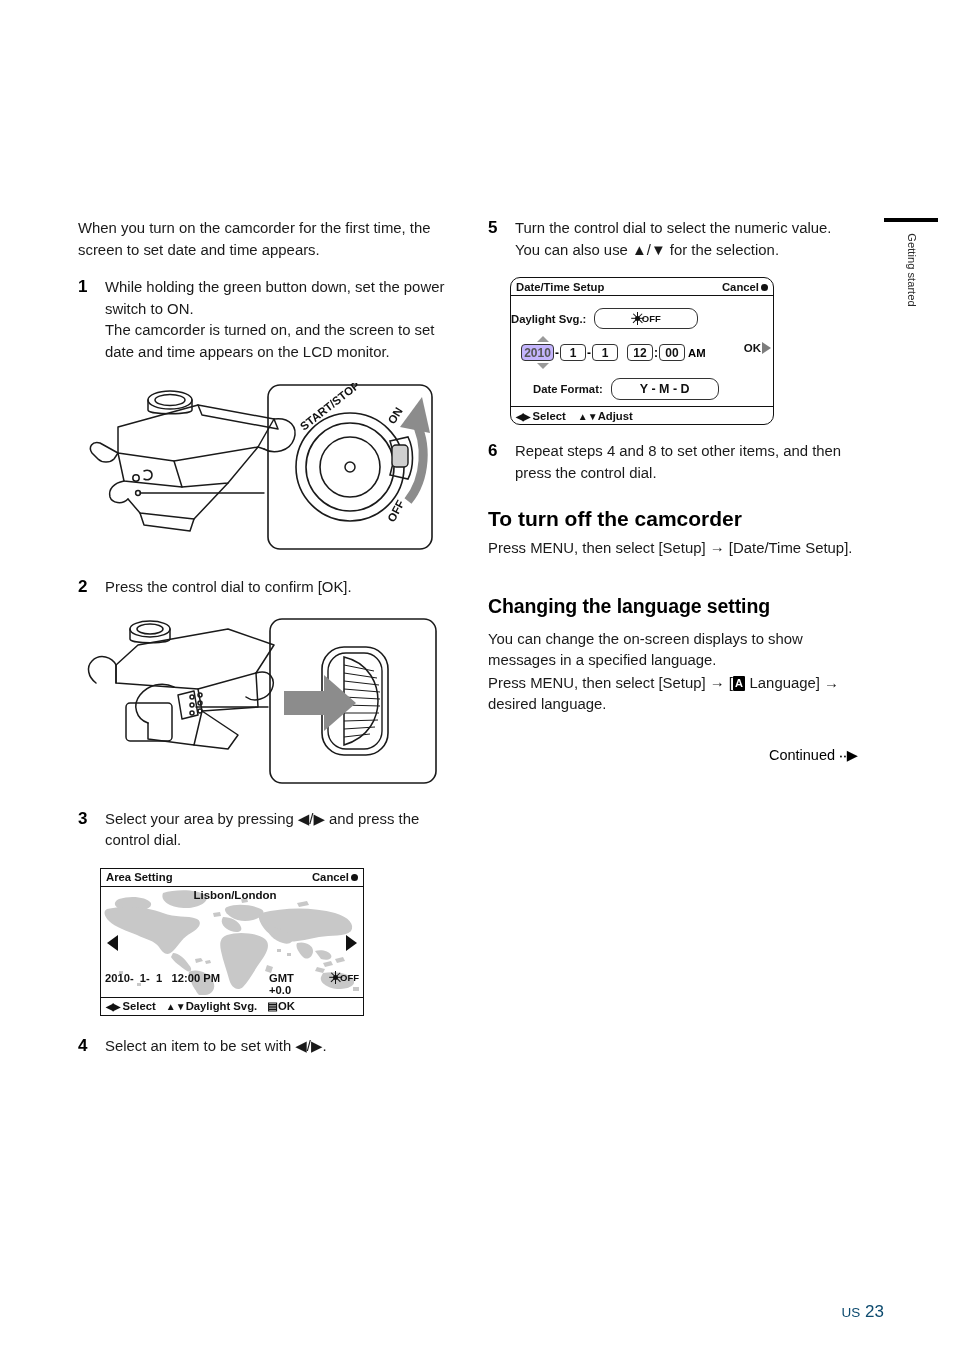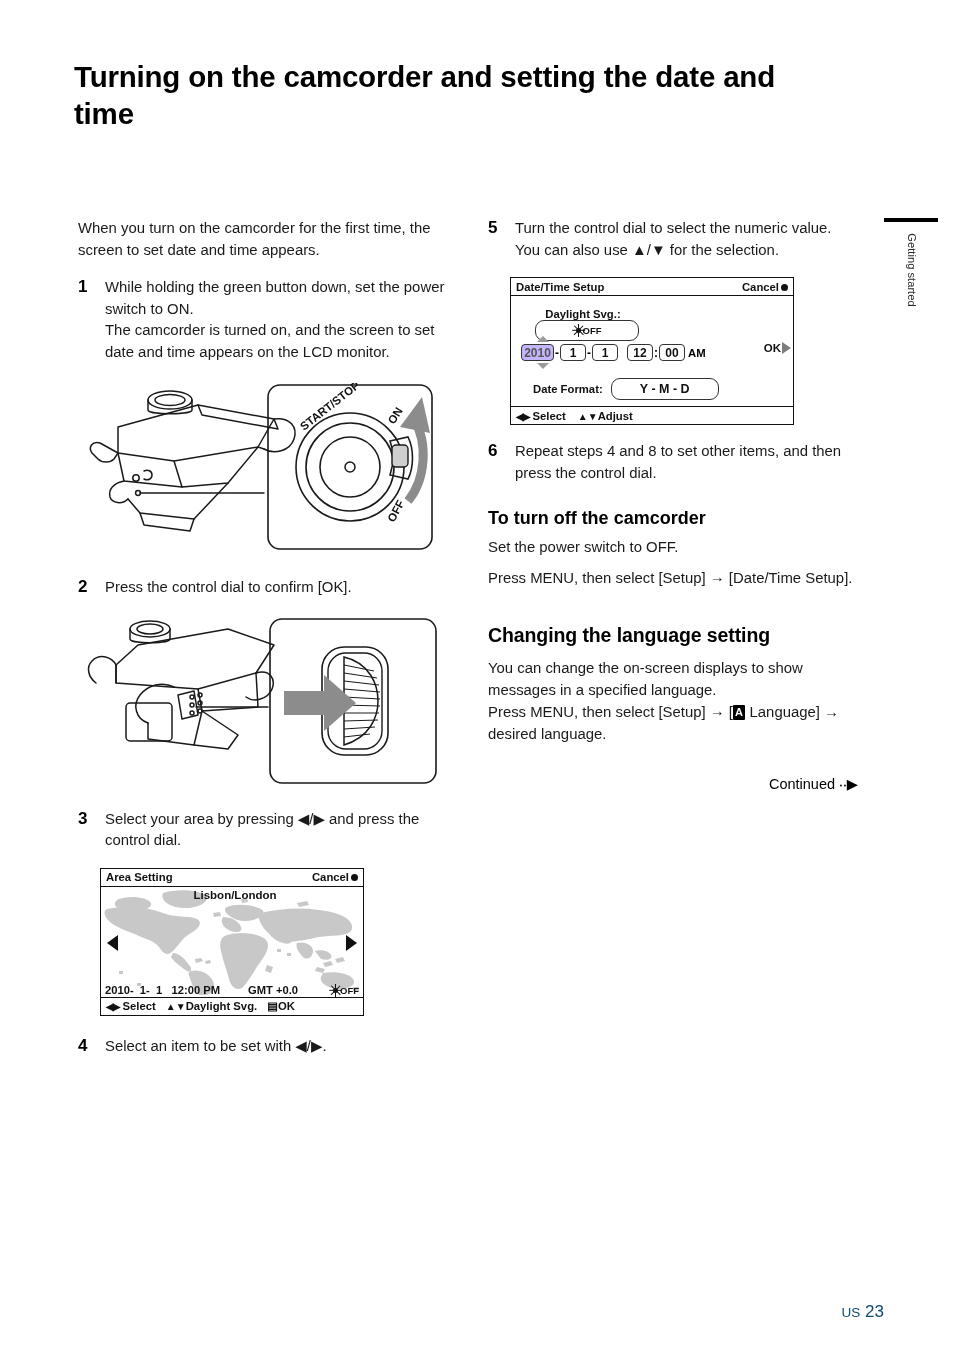--- a/index.html
+++ b/index.html
@@ -33,21 +33,21 @@
 
   
   .col-left  { position: absolute; left: 78px;  top: 218px; width: 372px; }
   .col-right { position: absolute; left: 488px; top: 218px; width: 372px; }
 
   .intro { font-size: 14.9px; line-height: 21.5px; color: #1a1a1a; }
 
   .step { position: relative; padding-left: 27px; font-size: 14.9px; line-height: 21.5px; color: #1a1a1a; }
   .step-num { position: absolute; left: 0; top: -1px; font-size: 17px; font-weight: bold; color: #000; }
 
-  .sub-head { font-size: 18px; font-weight: bold; line-height: 21px; color: #000; }
+  .sub-head { font-size: 21px; font-weight: bold; line-height: 21px; color: #000; }
   .body-text { font-size: 14.9px; line-height: 21.5px; color: #1a1a1a; }
   .section-head { font-size: 19.5px; font-weight: bold; line-height: 25px; color: #000; letter-spacing: -0.1px; }  .mt8  { margin-top: 8px; } .mt16 { margin-top: 16px; }
   .mt20 { margin-top: 20px; } .mt24 { margin-top: 24px; } .mt34 { margin-top: 34px; }
 
   .arrow-r { display:inline-block; vertical-align: 1px; }
 
   
   .lang-icon {
     display: inline-block; background: #000; color: #fff;
     font-size: 11px; font-weight: bold; line-height: 13px;
@@ -88,36 +88,37 @@
     width: 0; height: 0; border-top: 8px solid transparent; border-bottom: 8px solid transparent;
     border-right: 11px solid #111;
   }
   .map-right-tri {
     position: absolute; right: 6px; top: 48px; z-index: 4;
     width: 0; height: 0; border-top: 8px solid transparent; border-bottom: 8px solid transparent;
     border-left: 11px solid #111;
   }
   .map-info {
     position: absolute; left: 0; right: 0; bottom: 1px; z-index: 4;
-    display: flex; align-items: flex-end; font-size: 11.2px; font-weight: bold; color: #111;
+    display: flex; align-items: flex-start; font-size: 11.2px; font-weight: bold; color: #111;
     padding: 0 4px;
+    gap: 21px;
   }
   .map-date { white-space: pre; }
   .map-gmt { margin-left: 28px; }
   .map-dst { margin-left: auto; display: flex; align-items: flex-end; }
   .sun-mini { position: relative; width: 11px; height: 11px; margin-right: -1px; }
   .sun-mini::before {
     content:''; position:absolute; left:3px; top:3px; width:5px; height:5px;
     background:#111; border-radius:50%;
   }
   .sun-ray { position:absolute; left:5px; top:-1px; width:1.4px; height:13px; background:#111; }
   .dst-off { font-size: 9.5px; font-weight: bold; }
 
   
-  .dt-screen { width: 284px; height: 148px; }
+  .dt-screen { width: 264px; height: 148px; border-radius: 10px; }
   .dt-body { position: relative; height: 110px; padding: 0; }
   .dt-row { position: absolute; display: flex; align-items: center; }
   .dt-label { font-size: 11.3px; font-weight: bold; color: #111; }
   .dt-field {
     border: 1.4px solid #333; border-radius: 9px; background: #fff;
     font-size: 11.5px; font-weight: bold; color: #111;
     display: flex; align-items: center; justify-content: center;
   }
   .dt-box {
     border: 1.4px solid #333; border-radius: 4px; background: #fff;
@@ -149,21 +150,20 @@
     position: absolute; right: 70px; bottom: 30px;
     font-size: 17px; color: #0c4a6e;
   }
   .page-num .us { font-size: 13.5px; }
 </style>
 </head>
 <body>
 
 <div class="page">
 
-  <h1 class="page-title">Turning on the camcorder and setting the date and time</h1>
 
   <div class="side-tab">
     <div class="side-tab-rule"></div>
     <div class="side-tab-label">Getting started</div>
   </div>
 
   <div class="col-left">
 
     <p class="intro">When you turn on the camcorder for the first time, the screen to set date and time appears.</p>
 
@@ -383,21 +383,21 @@
     </div>
 
     <div class="lcd dt-screen mt16" style="margin-left:22px">
       <div class="lcd-bar">
         <span>Date/Time Setup</span>
         <span><span>Cancel</span><span class="dot"></span></span>
       </div>
 
       <div class="dt-body">
 
-        <div class="dt-row" style="left:16px; top:12px;flex-direction:column;">
+        <div class="dt-row" style="left:0; top:12px;">
           <span class="dt-label">Daylight Svg.:</span>
           <span class="dt-field" style="width:104px;height:21px;margin-left:8px">
             <span class="sun-box">
               <span class="sun-mini">
                 <span class="sun-ray" style="transform:rotate(0deg)"></span>
                 <span class="sun-ray" style="transform:rotate(45deg)"></span>
                 <span class="sun-ray" style="transform:rotate(90deg)"></span>
                 <span class="sun-ray" style="transform:rotate(135deg)"></span>
               </span>
               <span class="dst-off">OFF</span>
@@ -439,21 +439,20 @@
       </div>
     </div>
 
 
     <div class="step mt16">
       <span class="step-num">6</span>
       <span>Repeat steps 4 and 8 to set other items, and then press the control dial.</span>
     </div>
 
     <h3 class="sub-head mt24">To turn off the camcorder</h3>
-    <p class="body-text mt8">Set the power switch to OFF.</p>
 
     <p class="body-text mt8"><span>Press MENU, then select [Setup] </span><span class="arrow-r">→</span><span> [Date/Time Setup].</span></p>
 
     <h2 class="section-head mt34">Changing the language setting</h2>
     <p class="body-text mt10" style="margin-top:10px">
       <span>You can change the on-screen displays to show messages in a specified language.</span><br><span>Press MENU, then select [Setup] </span><span class="arrow-r">→</span><span> [</span><span class="lang-icon">A</span><span> Language] → desired language.</span>
     </p>
 
     <p class="continued" style="margin-top:28px">
       <span>Continued</span>

